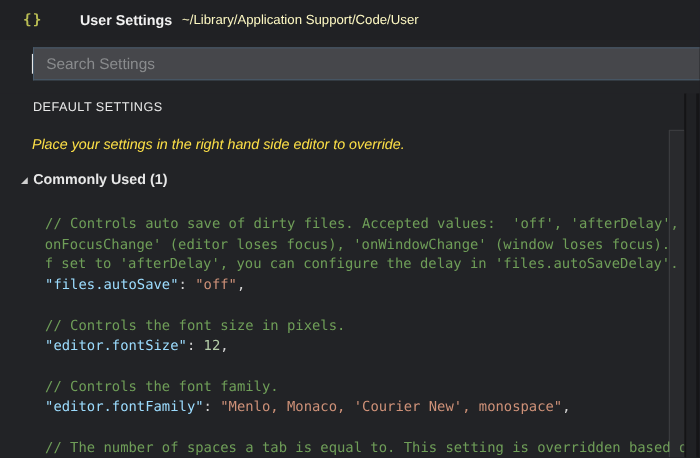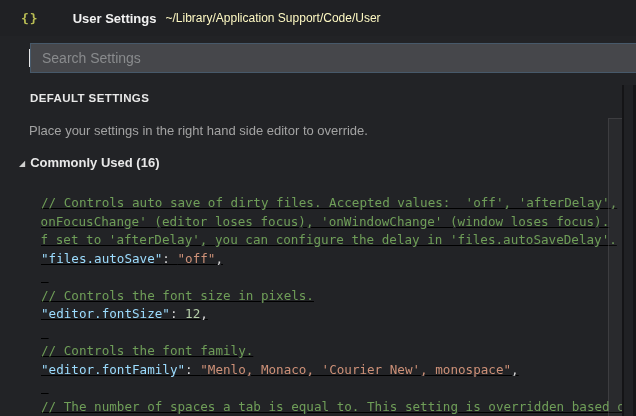--- a/index.html
+++ b/index.html
@@ -62,26 +62,26 @@
   .editor-area {
     position: absolute; top: 85px; left: 0; right: 0; bottom: 0;
     background: #222326;
   }
   .left-pane {
     position: absolute; top: 0; left: 0; bottom: 0; width: 623px;
     overflow: hidden;
   }
   .section-label {
     position: absolute; left: 30px; top: 7px;
-    font-size: 11.5px; font-weight: bold; letter-spacing: 0.4px;
+    font-size: 11.5px; font-weight: normal; letter-spacing: 0.4px;
     color: #e8e8e8;
   }
   .hint-text {
     position: absolute; left: 29px; top: 38px;
-    font-size: 13px; color: #a3a3a3;
+    font-size: 13px; color: #fde047; font-style: italic;
   }
   .group-row {
     position: absolute; left: 19px; top: 70px;
     display: flex; align-items: center;
     cursor: pointer;
   }
   .twisty {
     font-size: 8px; color: #cfcfcf;
     margin-right: 5px; margin-top: 1px;
     font-family: "DejaVu Sans", sans-serif;
@@ -90,21 +90,21 @@
 
   
   .code-block {
     position: absolute; left: 41px; top: 109px; right: 0; bottom: 0;
     font-family: "DejaVu Sans Mono", monospace;
     font-size: 12.6px;
     line-height: 18.5px;
     white-space: pre;
     overflow: hidden;
   }
-  .code-line { height: 18.5px; text-decoration: underline; }
+  .code-line { height: 18.5px; }
   .code-line.hang { margin-left: -8px; }
 
   
   .scrollbar-slider {
     position: absolute; left: 608px; top: 33px; bottom: -1px; width: 13px;
     background: rgba(110, 110, 110, 0.10);
     border: 1px solid rgba(130, 130, 130, 0.22);
   }
   .sash {
     position: absolute; left: 622px; top: 0; bottom: 0; width: 2px;
@@ -133,21 +133,21 @@
 </div>
 
 <div class="editor-area">
 
   <div class="left-pane">
     <div class="section-label">DEFAULT SETTINGS</div>
     <div class="hint-text">Place your settings in the right hand side editor to override.</div>
 
     <div class="group-row">
       <span class="twisty">◢</span>
-      <span class="group-label">Commonly Used (16)</span>
+      <span class="group-label">Commonly Used (1)</span>
     </div>
 
     <div class="code-block"><div class="code-line"><span style="color: rgb(111, 158, 88);">// Controls auto save of dirty files. Accepted values:  'off', 'afterDelay',</span></div><div class="code-line hang"><span style="color: rgb(111, 158, 88);">'onFocusChange' (editor loses focus), 'onWindowChange' (window loses focus).</span></div><div class="code-line hang"><span style="color: rgb(111, 158, 88);">If set to 'afterDelay', you can configure the delay in 'files.autoSaveDelay'.</span></div><div class="code-line"><span style="color: rgb(156, 220, 254);">"files.autoSave"</span><span style="color: rgb(214, 214, 214);">: </span><span style="color: rgb(206, 145, 120);">"off"</span><span style="color: rgb(214, 214, 214);">,</span></div><div class="code-line">&nbsp;</div><div class="code-line"><span style="color: rgb(111, 158, 88);">// Controls the font size in pixels.</span></div><div class="code-line"><span style="color: rgb(156, 220, 254);">"editor.fontSize"</span><span style="color: rgb(214, 214, 214);">: </span><span style="color: rgb(181, 206, 168);">12</span><span style="color: rgb(214, 214, 214);">,</span></div><div class="code-line">&nbsp;</div><div class="code-line"><span style="color: rgb(111, 158, 88);">// Controls the font family.</span></div><div class="code-line"><span style="color: rgb(156, 220, 254);">"editor.fontFamily"</span><span style="color: rgb(214, 214, 214);">: </span><span style="color: rgb(206, 145, 120);">"Menlo, Monaco, 'Courier New', monospace"</span><span style="color: rgb(214, 214, 214);">,</span></div><div class="code-line">&nbsp;</div><div class="code-line"><span style="color: rgb(111, 158, 88);">// The number of spaces a tab is equal to. This setting is overridden based on</span></div></div>
 
     <div class="scrollbar-slider"></div>
   </div>
 
   <div class="sash"></div>
   <div class="right-pane"></div>
 </div>

